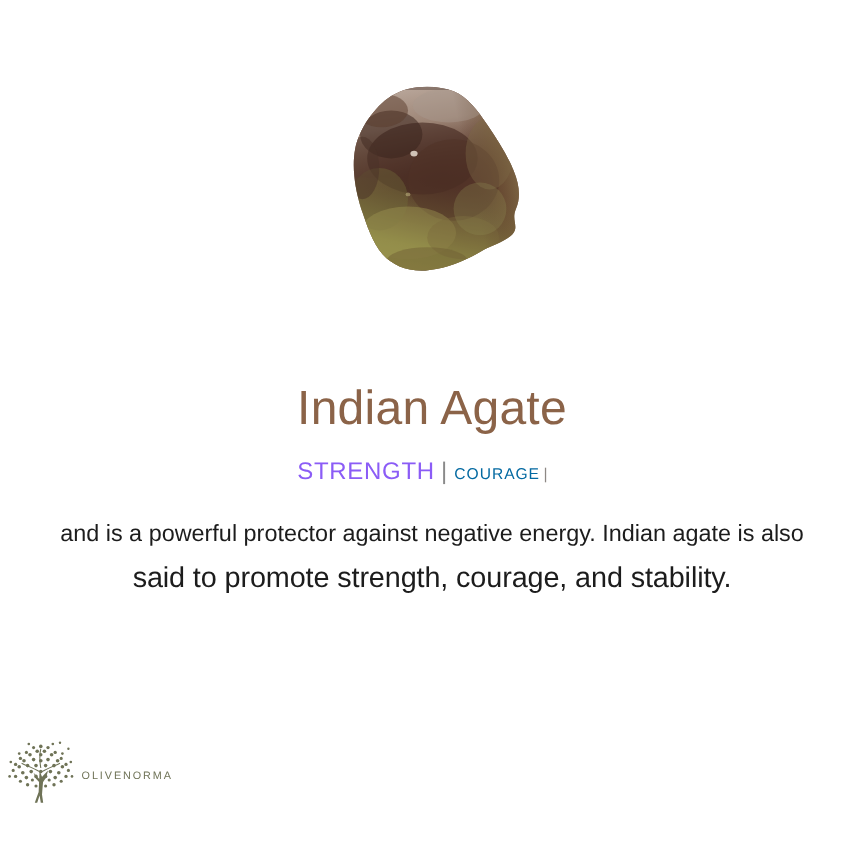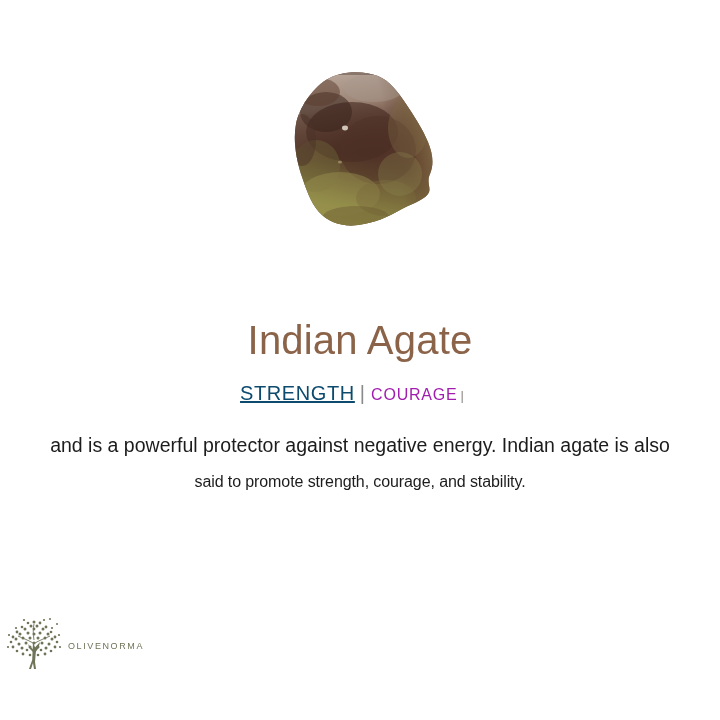--- a/index.html
+++ b/index.html
@@ -60,32 +60,31 @@
     top: 382px;
     width: 720px;
     display: flex;
     align-items: baseline;
     justify-content: center;
     white-space: nowrap;
   }
   .kw-strength {
     font-size: 20px;
     letter-spacing: 0.6px;
-    color: #0c4a6e;
-    text-decoration: underline;
+    color: #8b5cf6;
   }
   .kw-sep1 {
     font-size: 20px;
     color: #8a8a8a;
     margin: 0 6px 0 5px;
   }
   .kw-courage {
-    font-size: 16px;
+    font-size: 13px;
     letter-spacing: 0.8px;
-    color: #a21caf;
+    color: #0369a1;
   }
   .kw-sep2 {
     font-size: 13px;
     color: #8d8884;
     margin: 0 16px 0 3px;
   }
   .kw-stability {
     font-size: 23px;
     letter-spacing: 0.4px;
     color: #7d7068;
@@ -113,21 +112,21 @@
     font-size: 20px;
     line-height: 35px;
     font-weight: 400;
   }
   .line-3 {
     font-size: 19.5px;
     line-height: 35px;
     font-weight: 400;
   }
   .line-4 {
-    font-size: 16px;
+    font-size: 24px;
     line-height: 38px;
     font-weight: 400;
     letter-spacing: -0.1px;
   }
 
   
   .logo {
     position: absolute;
     left: 0;
     top: 616px;

